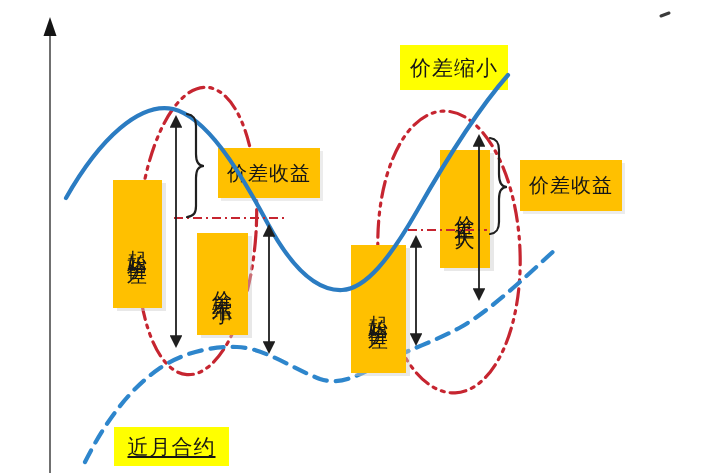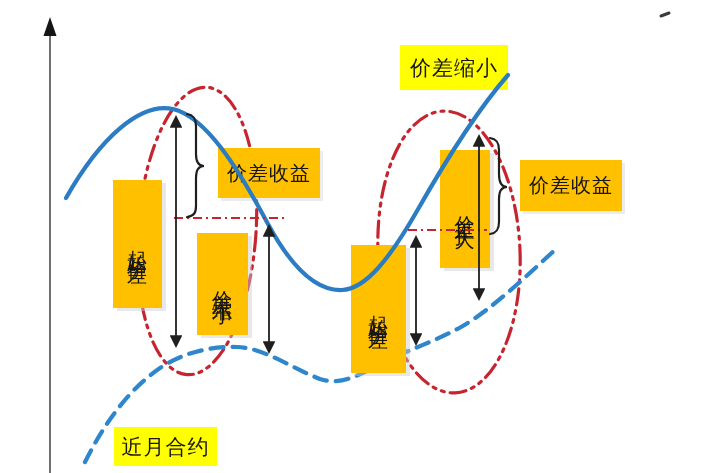--- a/index.html
+++ b/index.html
@@ -15,21 +15,21 @@
   .lbl-yellow{background:#ffff00;font-size:21px;font-weight:500;letter-spacing:1px;}
   .lbl-orange{background:#ffc000;font-weight:500;}
   .lbl-h{font-size:20px;letter-spacing:1px;box-shadow:3px 3px 0 rgba(200,200,200,.35);}
   .lbl-v{
     writing-mode:vertical-rl;text-orientation:upright;
     font-size:20px;letter-spacing:5px;line-height:1;
     box-shadow:4px 3px 0 rgba(205,205,205,.45);
   }
   
   #far-contract    {left:400px;top:45px;width:108px;height:45px;}
-  #near-contract   {left:114px;top:427px;width:103px;height:39px;}
+  #near-contract   {left:114px;top:427px;width:115px;height:39px;text-decoration:underline;}
   #income-left     {left:218px;top:148px;width:102px;height:50px;}
   #income-right    {left:520px;top:160px;width:102px;height:51px;}
   #init-left       {left:113px;top:180px;width:49px;height:128px;}
   #narrowing       {left:197px;top:233px;width:51px;height:102px;}
   #init-right      {left:351px;top:245px;width:55px;height:128px;}
   #widening        {left:440px;top:150px;width:50px;height:118px;}
 </style>
 </head>
 <body>
 

